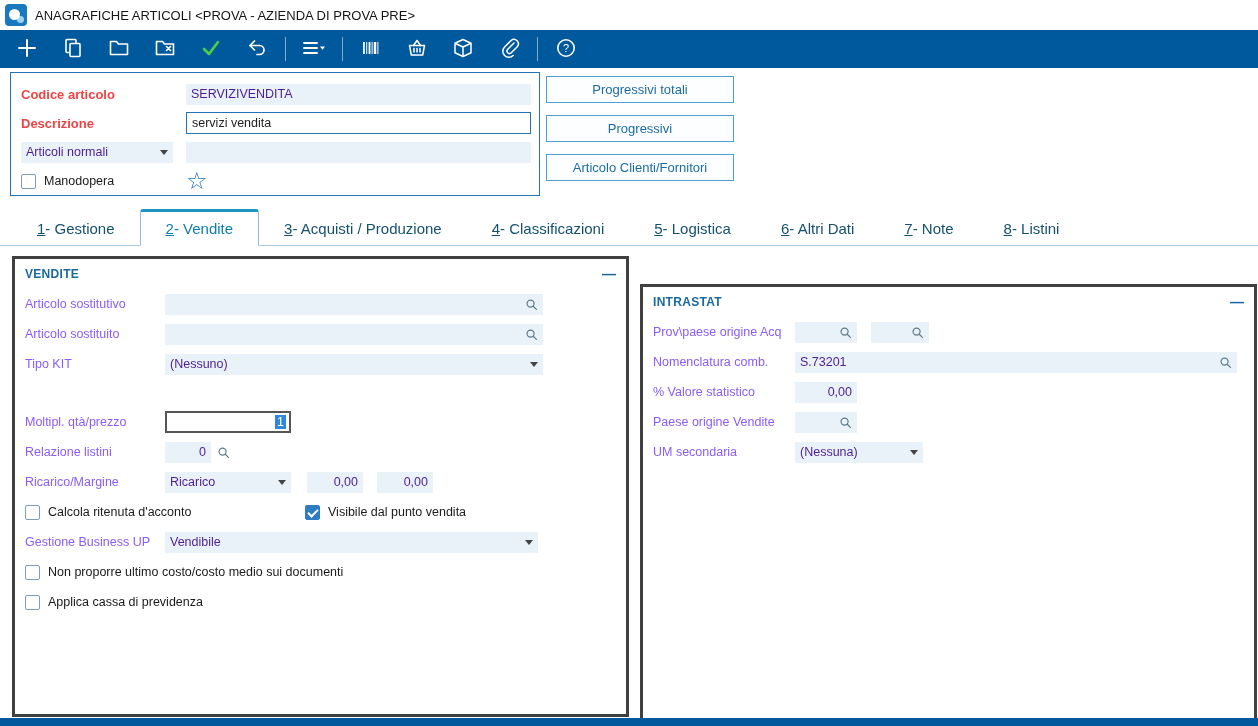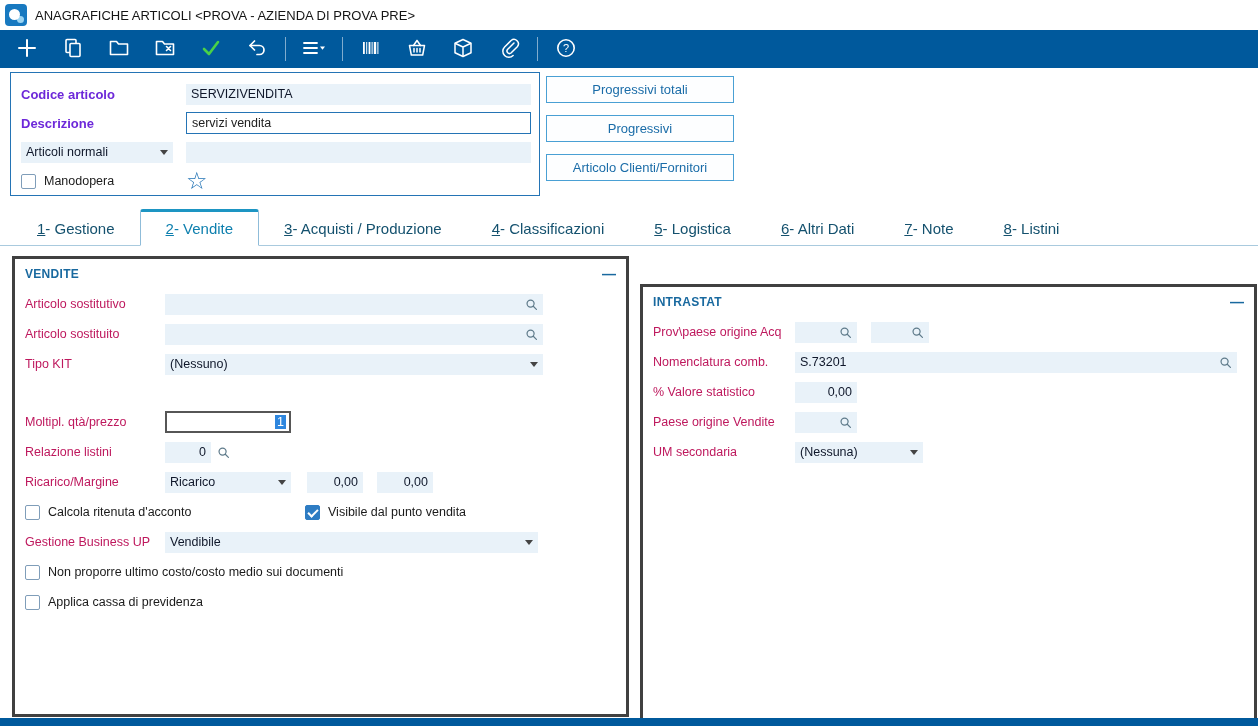--- a/index.html
+++ b/index.html
@@ -20,25 +20,25 @@
     display:flex; align-items:center; padding-left:4px; }
   .tbtn { width:46px; height:32px; display:flex; align-items:center; justify-content:center;
     background:transparent; border:none; cursor:pointer; padding:0; }
   .tsep { width:1px; height:24px; background:rgba(255,255,255,.5); margin:0 5px; flex-shrink:0; }
 
   
   .header-box { position:absolute; top:72px; left:10px; width:530px; height:124px;
     border:1px solid #2474b5; background:#fff;
     display:grid; grid-template-columns:152px 1fr; column-gap:13px; row-gap:7px;
     grid-auto-rows:22px; padding:10px 8px 0 10px; align-items:center; }
-  .blbl { font-weight:bold; font-size:13px; color:#6d28d9; }
+  .blbl { font-weight:bold; font-size:13px; color:#ef4444; }
   .hcell { display:flex; align-items:center; height:38px; }
 
   .field { height:21px; background:#e9f2f9; display:flex; align-items:center;
-    padding:0 5px; font-size:12.5px; color:#0f172a; }
+    padding:0 5px; font-size:12.5px; color:#4c1d95; }
   .field .val { white-space:nowrap; overflow:hidden; }
   .mag { display:flex; margin-left:auto; flex-shrink:0; cursor:pointer; }
   .caret { width:0; height:0; border-left:4px solid transparent; border-right:4px solid transparent;
     border-top:5px solid #444; margin-left:auto; flex-shrink:0; }
   .select { cursor:pointer; }
   .select .val { margin-right:6px; }
   .num { justify-content:flex-end; }
   .full { width:100%; }
   .textinput { height:22px; width:100%; border:1px solid #2474b5; background:#fff;
     font-size:12.5px; color:#222; padding:0 5px; font-family:inherit; }
@@ -70,21 +70,21 @@
     border-bottom:1px solid #fff; margin-bottom:-1px; border-radius:3px 3px 0 0; color:#0d7fae; }
 
   
   .grp { position:absolute; top:256px; width:617px; height:461px; border:3px solid #404040; background:#fff; }
   .grp.vendite { left:12px; } .grp.intrastat { left:640px;margin-top:28px; }
   .grp-head { height:24px; display:flex; align-items:center; justify-content:space-between; padding:6px 10px 0 10px; }
   .grp-title { font-size:12px; font-weight:bold; color:#19699f; letter-spacing:.3px; }
   .grp-min { color:#19699f; font-weight:bold; cursor:pointer; font-size:14px; line-height:10px; }
   .rows { padding-top:6px; }
   .row { display:flex; align-items:center; height:30px; padding-left:10px; }
-  .lbl { font-size:12.5px; color:#be185d; flex-shrink:0; }
+  .lbl { font-size:12.5px; color:#8b5cf6; flex-shrink:0; }
   .grp.vendite .lbl { width:140px; }
   .grp.intrastat .lbl { width:142px; }
   .spacer { height:28px; }
   .gap14 { margin-left:14px; }
   .gap16 { margin-left:16px; }
   .cbg { display:flex; align-items:flex-start; gap:8px; }
   .cbg.first { width:280px; }
 
   .inputfocus { height:22px; width:126px; border:2px solid #565656; background:#fff;
     display:flex; align-items:center; justify-content:flex-end; padding:0 3px; }

